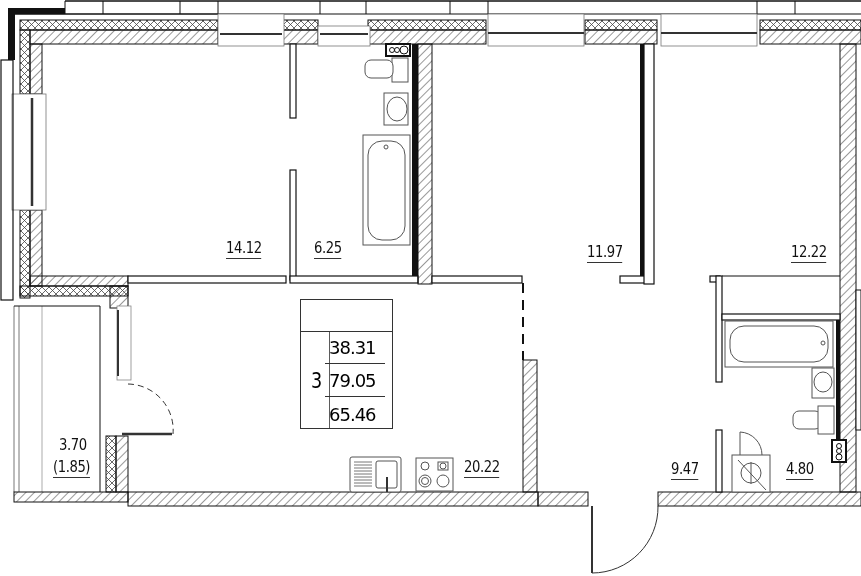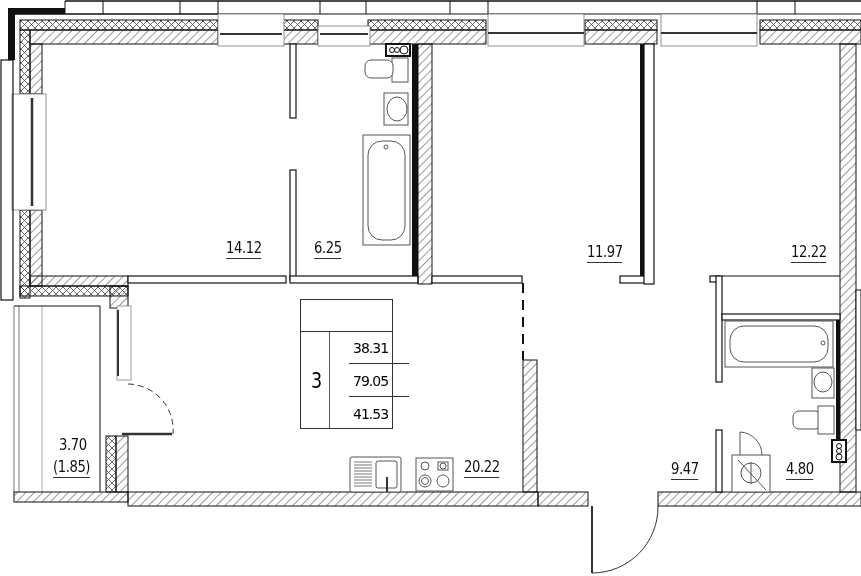--- a/index.html
+++ b/index.html
@@ -3,21 +3,21 @@
 <meta charset="utf-8">
 <style>
   html, body { margin: 0; padding: 0; background: #ffffff; }
   body { width: 861px; height: 576px; overflow: hidden; position: relative; font-family: "DejaVu Sans", sans-serif; }
   #plan { position: absolute; left: 0; top: 0; width: 861px; height: 576px; }
   .lbl { position: absolute; font-family: "DejaVu Sans", sans-serif; font-size: 15px; color: #111; letter-spacing: -0.5px; transform: scaleX(0.88); transform-origin: left top; line-height: 16px; }
   .ul { border-bottom: 1px solid #333; padding-bottom: 2px; }
   .info { position: absolute; left: 300px; top: 299px; width: 93px; height: 130px; border: 1px solid #333; box-sizing: border-box; }
   .info .top { position: absolute; left: 0; top: 0; width: 100%; height: 31px; border-bottom: 1px solid #333; }
   .info .rooms { position: absolute; left: 0; top: 32px; width: 31px; height: 97px; border-right: 1px solid #333; font-size: 22px; display: flex; align-items: center; justify-content: center; transform: scaleX(0.8); }
-  .info .cell { position: absolute; left: 48px; width: 60px; height: 32px; font-size: 14px; display: flex; align-items: center; padding-left: 4px; box-sizing: border-box; letter-spacing: -1px; }
+  .info .cell { position: absolute; left: 24px; width: 60px; height: 32px; font-size: 18px; display: flex; align-items: center; padding-left: 4px; box-sizing: border-box; letter-spacing: -1px; }
   .info .c1 { top: 32px; border-bottom: 1px solid #333; }
   .info .c2 { top: 65px; border-bottom: 1px solid #333; text-align: center; }
   .info .c3 { top: 98px; }
 </style>
 </head>
 <body>
 
 <svg id="plan" viewBox="0 0 861 576" xmlns="http://www.w3.org/2000/svg">
   <defs>
     <pattern id="hatch" patternUnits="userSpaceOnUse" width="6" height="6" patternTransform="rotate(45)">
@@ -209,14 +209,14 @@
 <div class="lbl ul" style="left:671px; top:461px;">9.47</div>
 <div class="lbl ul" style="left:786px; top:461px;">4.80</div>
 <div class="lbl" style="left:59px; top:437px;">3.70</div>
 <div class="lbl ul" style="left:53px; top:459px;">(1.85)</div>
 
 <div class="info">
   <div class="top"></div>
   <div class="rooms">3</div>
   <div class="cell c1">38.31</div>
   <div class="cell c2">79.05</div>
-  <div class="cell c3">41.53</div>
+  <div class="cell c3">65.46</div>
 </div>
 
 </body></html>

